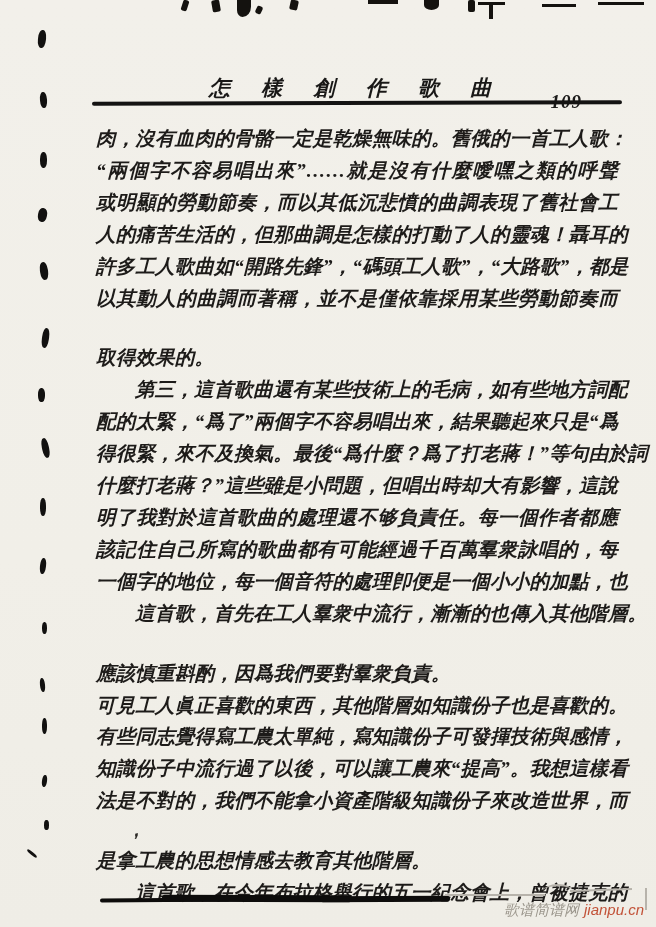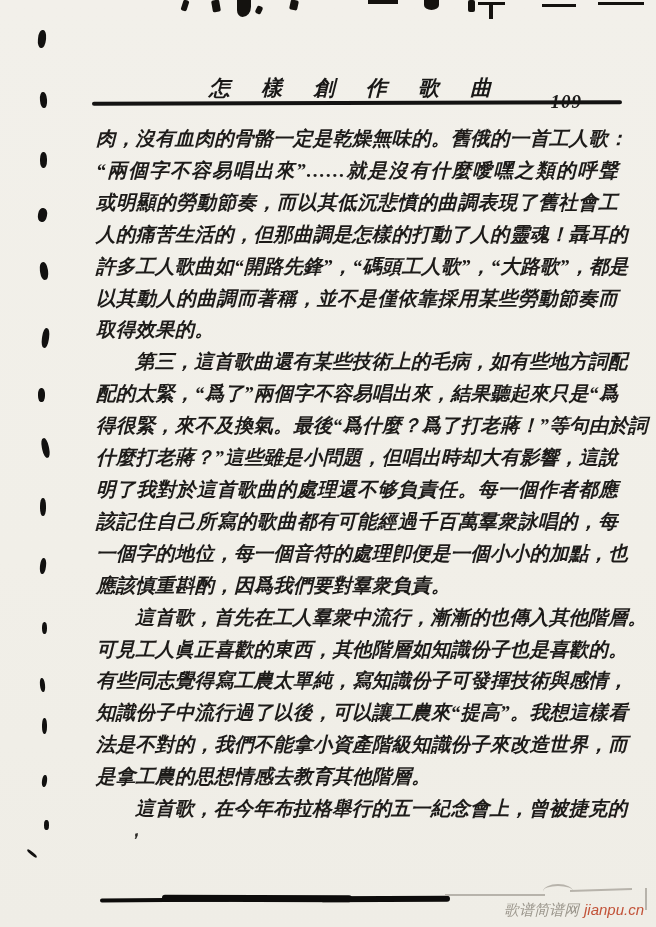--- a/index.html
+++ b/index.html
@@ -30,21 +30,21 @@
   }
 
   
   .text-body{position:absolute;top:123px;left:96px;width:522px;}
   .line{
     font-size:19.5px;line-height:31.9px;
     color:#1d1b19;font-weight:600;
     text-align:justify;text-align-last:justify;
     white-space:nowrap;letter-spacing:0.2px;
   }
-  .line.short{text-align-last:left;}
+  .line.short{text-align-last:left;margin-top:28px;}
   .line.indent{text-indent:2em;}
 
   
   .speck{position:absolute;background:#121110;border-radius:45%;}
   .topmark{position:absolute;background:#14120f;}
   .stray-mark{position:absolute;left:126px;top:818px;font-size:18px;color:#2a2825;
     transform:rotate(-12deg);font-weight:bold;}
 
   
   .scanline{position:absolute;background:#0d0c0b;border-radius:3px;}
@@ -112,22 +112,22 @@
     <div class="line">許多工人歌曲如“開路先鋒”，“碼頭工人歌”，“大路歌”，都是</div>
     <div class="line">以其動人的曲調而著稱，並不是僅依靠採用某些勞動節奏而</div>
     <div class="line short">取得效果的。</div>
     <div class="line indent">第三，這首歌曲還有某些技術上的毛病，如有些地方詞配</div>
     <div class="line">配的太緊，“爲了”兩個字不容易唱出來，結果聽起來只是“爲</div>
     <div class="line">得很緊，來不及換氣。最後“爲什麼？爲了打老蔣！”等句由於詞</div>
     <div class="line">什麼打老蔣？”這些雖是小問題，但唱出時却大有影響，這說</div>
     <div class="line">明了我對於這首歌曲的處理還不够負責任。每一個作者都應</div>
     <div class="line">該記住自己所寫的歌曲都有可能經過千百萬羣衆詠唱的，每</div>
     <div class="line">一個字的地位，每一個音符的處理卽便是一個小小的加點，也</div>
+    <div class="line indent">這首歌，首先在工人羣衆中流行，漸漸的也傳入其他階層。</div>
     <div class="line short">應該慎重斟酌，因爲我們要對羣衆負責。</div>
-    <div class="line indent">這首歌，首先在工人羣衆中流行，漸漸的也傳入其他階層。</div>
     <div class="line">可見工人眞正喜歡的東西，其他階層如知識份子也是喜歡的。</div>
     <div class="line">有些同志覺得寫工農太單純，寫知識份子可發揮技術與感情，</div>
     <div class="line">知識份子中流行過了以後，可以讓工農來“提高”。我想這樣看</div>
     <div class="line">法是不對的，我們不能拿小資產階級知識份子來改造世界，而</div>
     <div class="line short">是拿工農的思想情感去教育其他階層。</div>
     <div class="line indent">這首歌，在今年布拉格舉行的五一紀念會上，曾被捷克的</div>
   </div>
 
   <div class="stray-mark">，</div>
 

